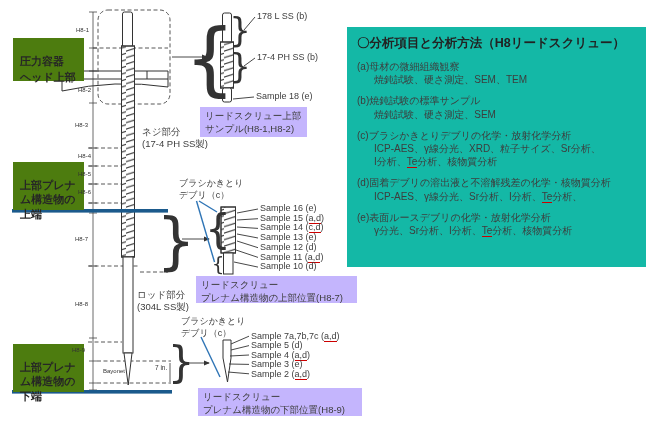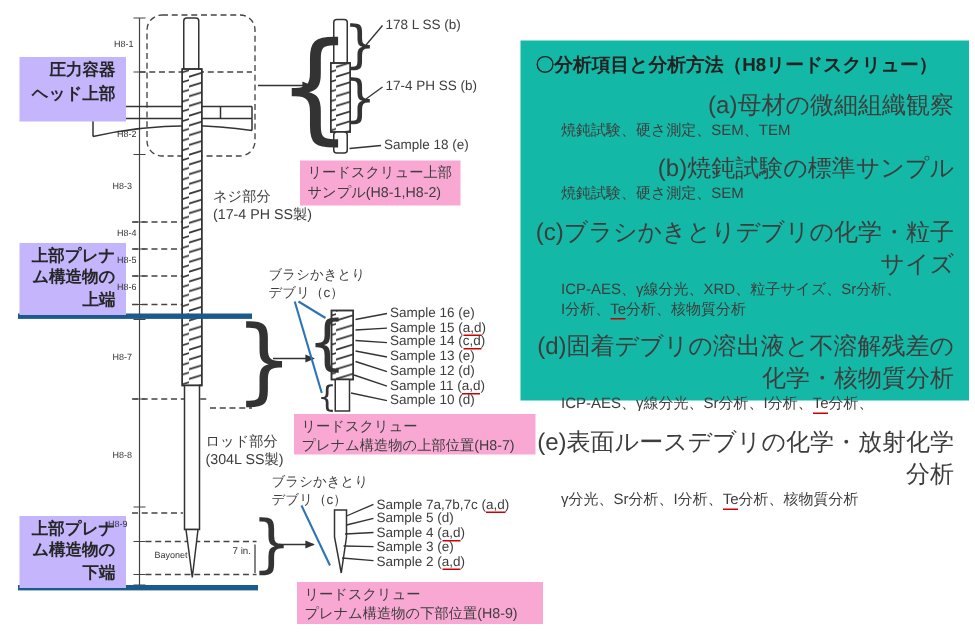--- a/index.html
+++ b/index.html
@@ -1,35 +1,35 @@
 <!DOCTYPE html>
 <html><head>
 <meta charset="utf-8">
 <style>
   html,body{margin:0;padding:0;background:#fff;}
   .stage{position:relative;width:650px;height:421px;background:#ffffff;overflow:hidden;
          font-family:"Liberation Sans","DejaVu Sans",sans-serif;}
   .abs{position:absolute;}
   .prel{white-space:pre-line;}
-  .leftbox{background:#c4b5fd;color:#262626;font-weight:bold;font-size:11px;line-height:1.45;
-           padding:2px 7px;box-sizing:border-box;text-align:right;}
-  .caption{background:#f9a8d4;color:#3d3d3d;font-size:9.5px;line-height:1.4;
+  .leftbox{background:#4d7c0f;color:#262626;font-weight:bold;font-size:11px;line-height:1.45;
+           padding:16px 7px;box-sizing:border-box;}
+  .caption{background:#c4b5fd;color:#3d3d3d;font-size:9.5px;line-height:1.4;
            padding:2px 5px;box-sizing:border-box;white-space:pre-line;}
   .ann{color:#3d3d3d;font-size:9.5px;line-height:1.3;white-space:pre-line;}
   .ann-sm{color:#333;font-size:6.5px;line-height:1;white-space:nowrap;}
   .marker{position:absolute;color:#333;font-size:6px;line-height:1;white-space:nowrap;}
   .inset-label{color:#3d3d3d;font-size:9px;line-height:1;white-space:nowrap;}
   .srow{color:#3d3d3d;font-size:9px;white-space:nowrap;}
   .sg-upper .srow{line-height:9.7px;}
   .sg-lower .srow{line-height:9.4px;}
   .rul{border-bottom:1.5px solid #cc0000;}
   .panel{background:#14b8a6;color:#3d3d3d;padding:8px 10px;box-sizing:border-box;}
   .panel-title{font-size:12.5px;font-weight:bold;color:#222;}
   .p-item{margin-top:8px;}
-  .p-head{font-size:16px;line-height:1.32;text-align:right;}
+  .p-head{font-size:10px;line-height:1.32;}
   .p-line{font-size:10px;line-height:1.32;padding-left:17px;}
 </style>
 </head>
 <body>
 
 <div class="stage">
 
   <svg class="abs" style="left:0;top:0" width="650" height="421" viewBox="0 0 650 421">
     <defs>
       <pattern id="thr" patternUnits="userSpaceOnUse" width="14" height="6.5">
@@ -194,21 +194,21 @@
     <div id="panel-items">
         <div class="p-item">
           <div class="p-head">(a)母材の微細組織観察</div>
           <div class="p-line"><span>焼鈍試験、硬さ測定、SEM、TEM</span></div>
         </div>
         <div class="p-item">
           <div class="p-head">(b)焼鈍試験の標準サンプル</div>
           <div class="p-line"><span>焼鈍試験、硬さ測定、SEM</span></div>
         </div>
         <div class="p-item">
-          <div class="p-head">(c)ブラシかきとりデブリの化学・粒子サイズ</div>
+          <div class="p-head">(c)ブラシかきとりデブリの化学・放射化学分析</div>
           <div class="p-line"><span>ICP-AES、γ線分光、XRD、粒子サイズ、Sr分析、</span></div>
           <div class="p-line"><span>I分析、</span><span class="rul">Te</span><span>分析、核物質分析</span></div>
         </div>
         <div class="p-item">
           <div class="p-head">(d)固着デブリの溶出液と不溶解残差の化学・核物質分析</div>
           <div class="p-line"><span>ICP-AES、γ線分光、Sr分析、I分析、</span><span class="rul">Te</span><span>分析、</span></div>
         </div>
         <div class="p-item">
           <div class="p-head">(e)表面ルースデブリの化学・放射化学分析</div>
           <div class="p-line"><span>γ分光、Sr分析、I分析、</span><span class="rul">Te</span><span>分析、核物質分析</span></div>

